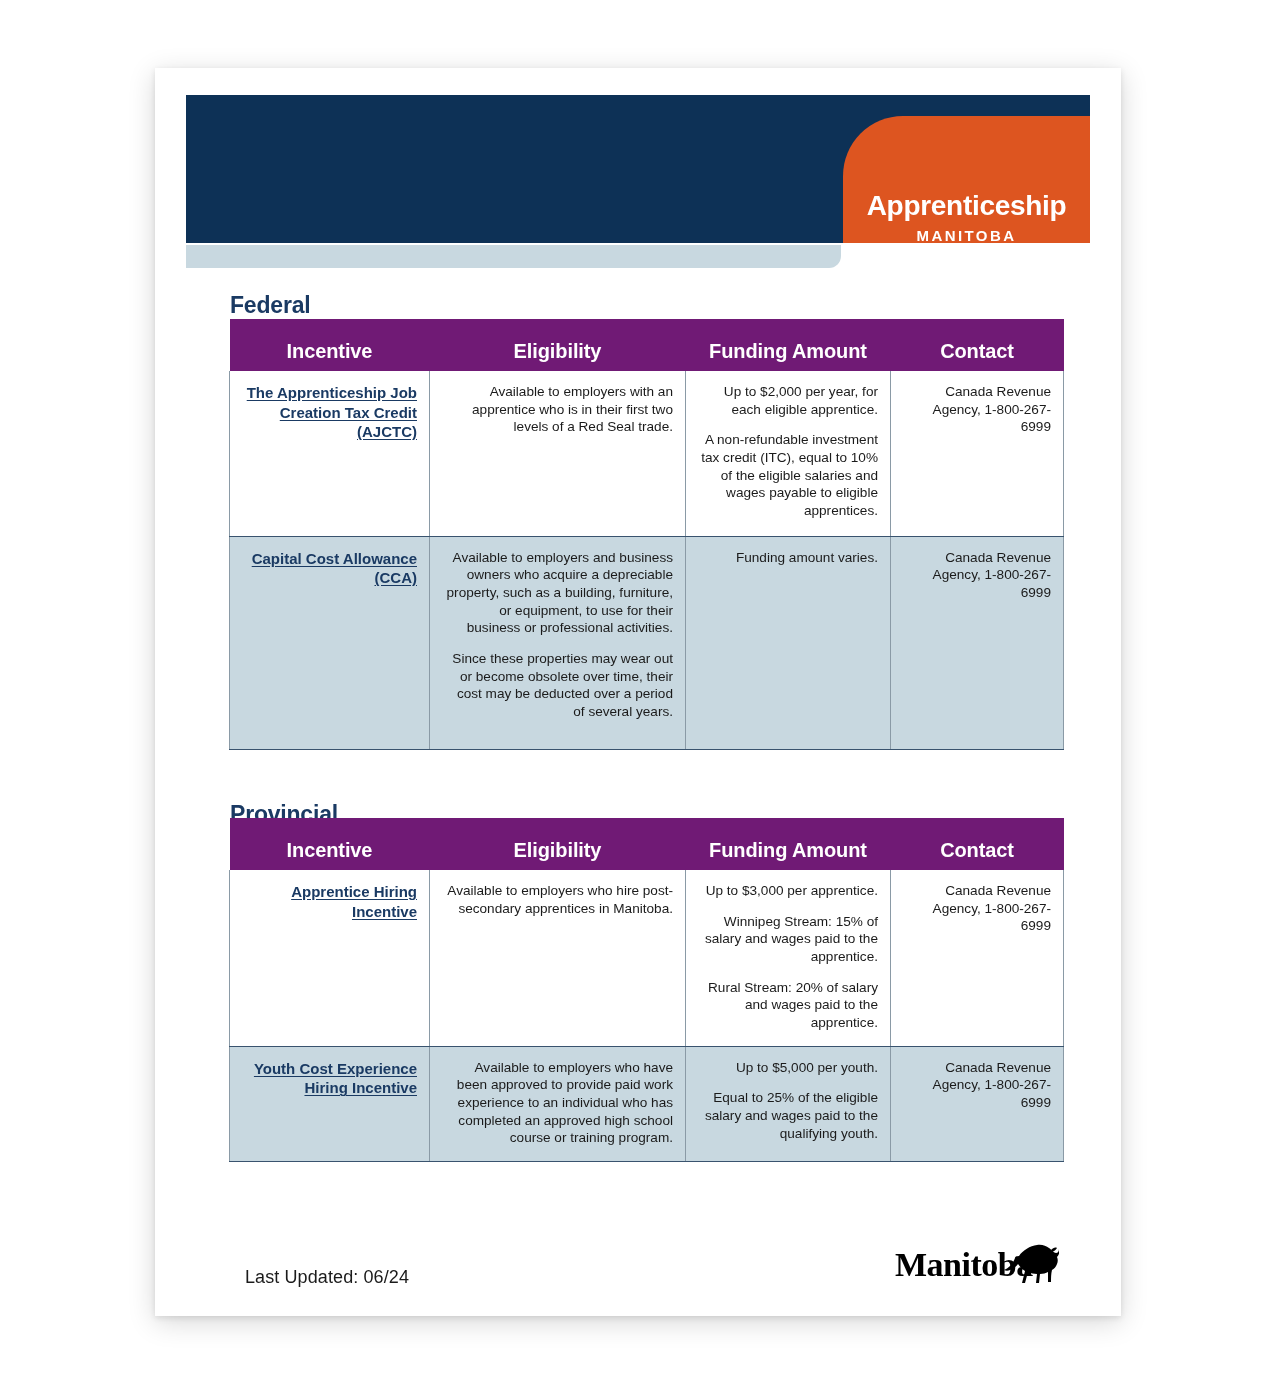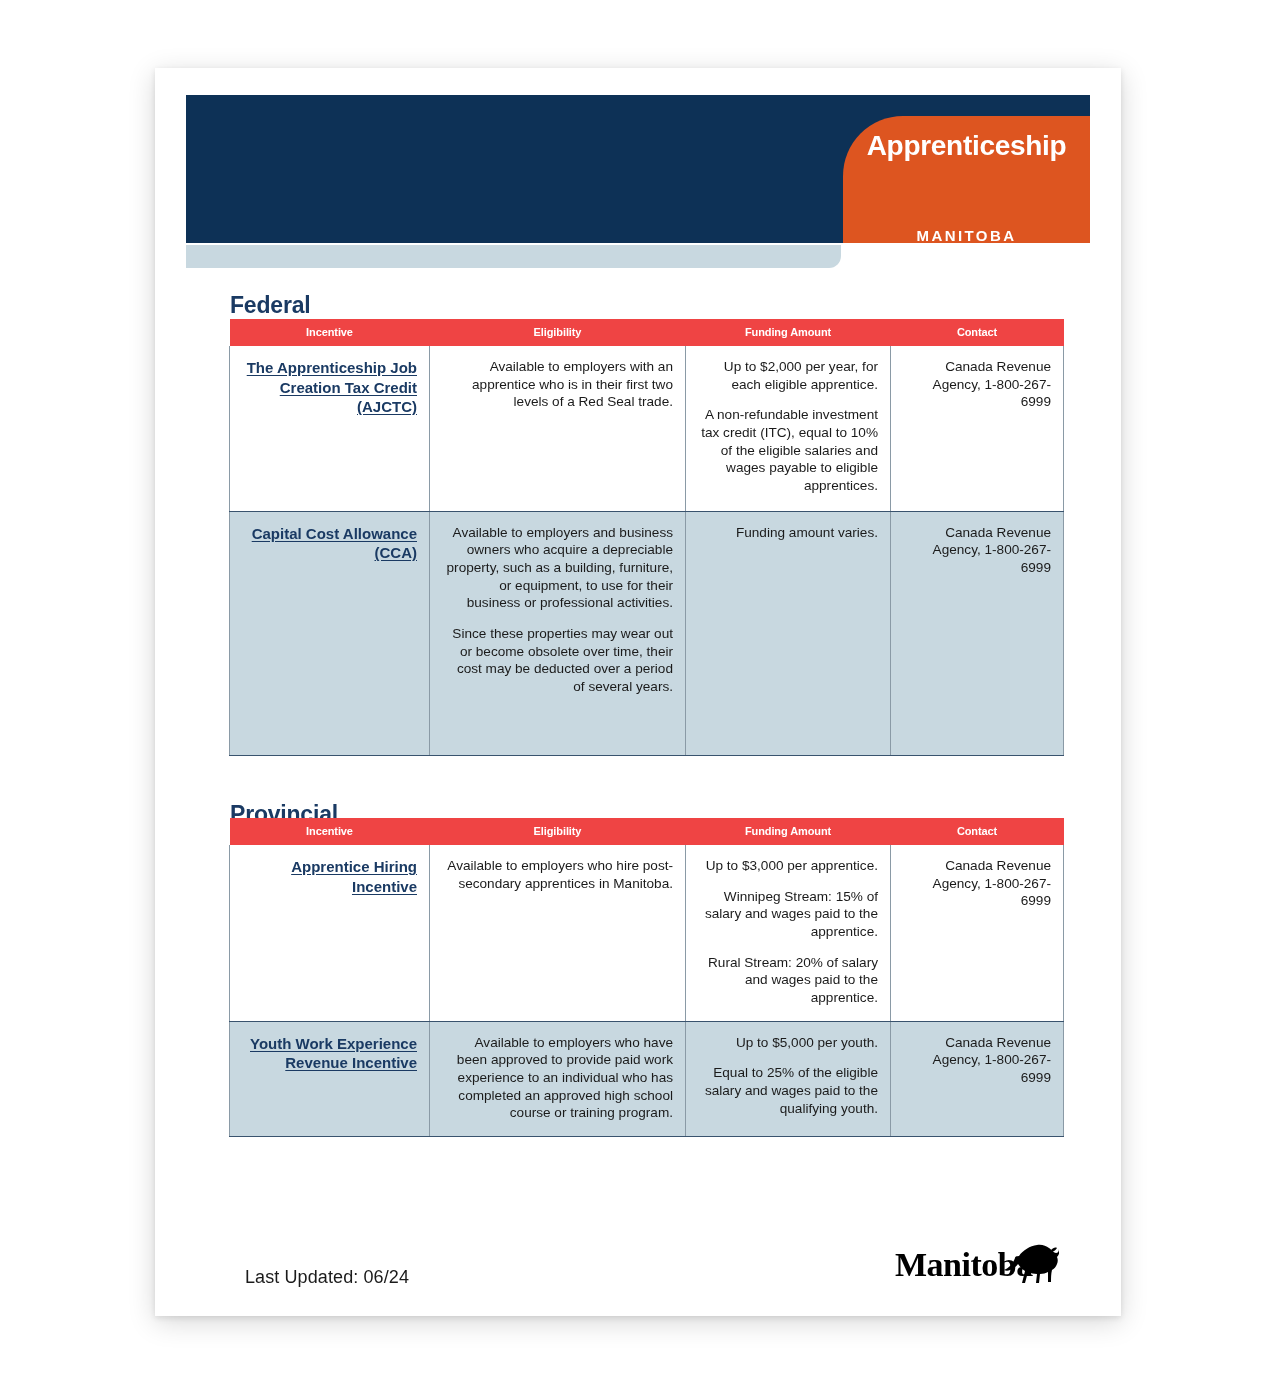--- a/index.html
+++ b/index.html
@@ -73,21 +73,21 @@
     position: absolute;
     left: 657px;
     top: 21px;
     width: 247px;
     height: 127px;
     background: #dd5520;
     border-top-left-radius: 60px;
     display: flex;
     flex-direction: column;
     align-items: center;
-    justify-content: space-between;
+    justify-content: flex-end;
   }
   .badge-main {
     color: #ffffff;
     font-size: 28px;
     font-weight: 600;
     letter-spacing: -0.3px;
     line-height: 1;
     margin-top: 16px;
   }
   .badge-sub {
@@ -121,26 +121,26 @@
   }
 
   
   .tbl {
     position: absolute;
     width: 834px;
     border-collapse: collapse;
     table-layout: fixed;
   }
   .tbl th {
-    background: #ef4444;
-    color: #ffffff;
-    font-size: 11px;
+    background: #701a75;
+    color: #ffffff;
+    font-size: 20px;
     font-weight: 700;
     text-align: center;
-    padding: 7px 4px 8px 4px;
+    padding: 21px 4px 8px 4px;
     border: none;
     letter-spacing: -0.1px;
   }
   .tbl td {
     border-left: 1px solid #8a9aa6;
     border-right: 1px solid #8a9aa6;
     border-bottom: 1px solid #39536e;
     vertical-align: top;
     padding: 12px 12px 14px 14px;
     font-size: 13.6px;
@@ -237,21 +237,21 @@
             <p>A non-refundable investment tax credit (ITC), equal to 10% of the eligible salaries and wages payable to eligible apprentices.</p>
           </td>
           <td>
             <p>Canada Revenue Agency, 1-800-267-6999</p>
           </td>
         </tr>
         <tr class="rowshade">
           <td class="c-incentive">
             <a class="inc-link" href="#">Capital Cost Allowance (CCA)</a>
           </td>
-          <td style="height:244px;">
+          <td style="height:213px;">
             <p>Available to employers and business owners who acquire a depreciable property, such as a building, furniture, or equipment, to use for their business or professional activities.</p>
             <p>Since these properties may wear out or become obsolete over time, their cost may be deducted over a period of several years.</p>
           </td>
           <td>
             <p>Funding amount varies.</p>
           </td>
           <td>
             <p>Canada Revenue Agency, 1-800-267-6999</p>
           </td>
         </tr>
@@ -287,21 +287,21 @@
             <p>Up to $3,000 per apprentice.</p>
             <p>Winnipeg Stream: 15% of salary and wages paid to the apprentice.</p>
             <p>Rural Stream: 20% of salary and wages paid to the apprentice.</p>
           </td>
           <td>
             <p>Canada Revenue Agency, 1-800-267-6999</p>
           </td>
         </tr>
         <tr class="rowshade">
           <td class="c-incentive">
-            <a class="inc-link" href="#">Youth Work Experience Revenue Incentive</a>
+            <a class="inc-link" href="#">Youth Cost Experience Hiring Incentive</a>
           </td>
           <td style="height:104px;">
             <p>Available to employers who have been approved to provide paid work experience to an individual who has completed an approved high school course or training program.</p>
           </td>
           <td>
             <p>Up to $5,000 per youth.</p>
             <p>Equal to 25% of the eligible salary and wages paid to the qualifying youth.</p>
           </td>
           <td>
             <p>Canada Revenue Agency, 1-800-267-6999</p>

